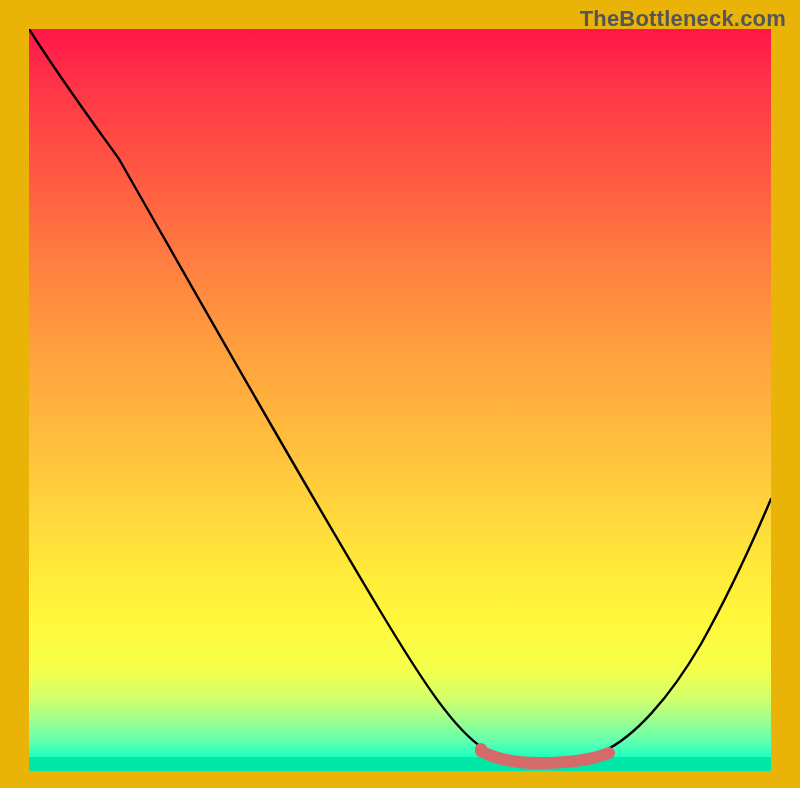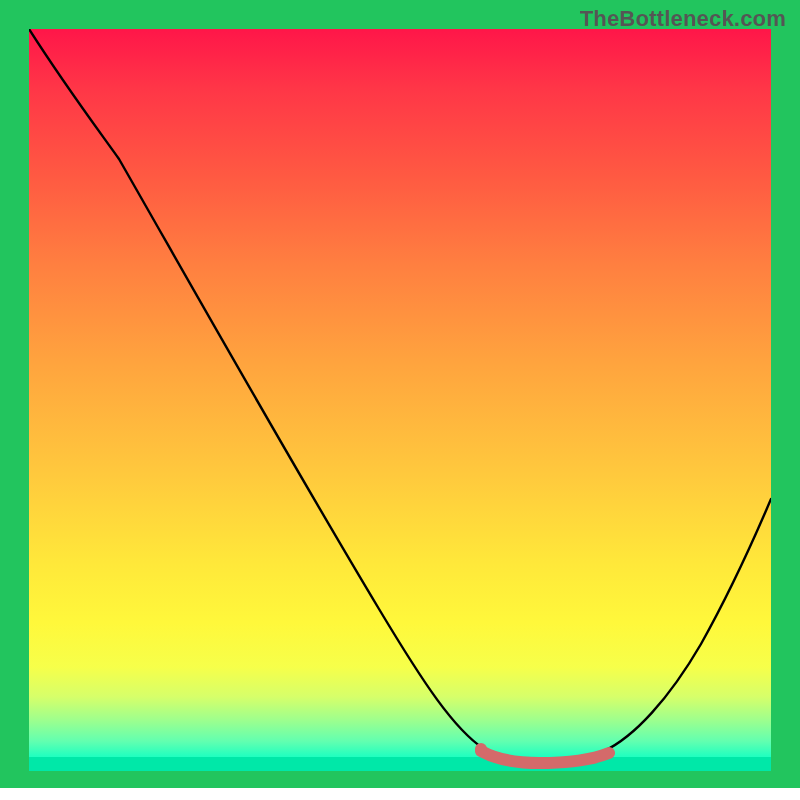--- a/index.html
+++ b/index.html
@@ -1,20 +1,20 @@
 <!DOCTYPE html>
 <html><head>
 <meta charset="utf-8">
 <style>
   * { margin: 0; padding: 0; box-sizing: border-box; }
   html, body { width: 800px; height: 800px; overflow: hidden; }
   .outer {
     width: 800px;
     height: 788px;
-    background: #22c55e;
+    background: #eab308;
     position: relative;
   }
   .watermark {
     position: absolute;
     top: 6px;
     right: 14px;
     color: #555;
     font-family: Arial, Helvetica, sans-serif;
     font-size: 22px;
     font-weight: bold;

